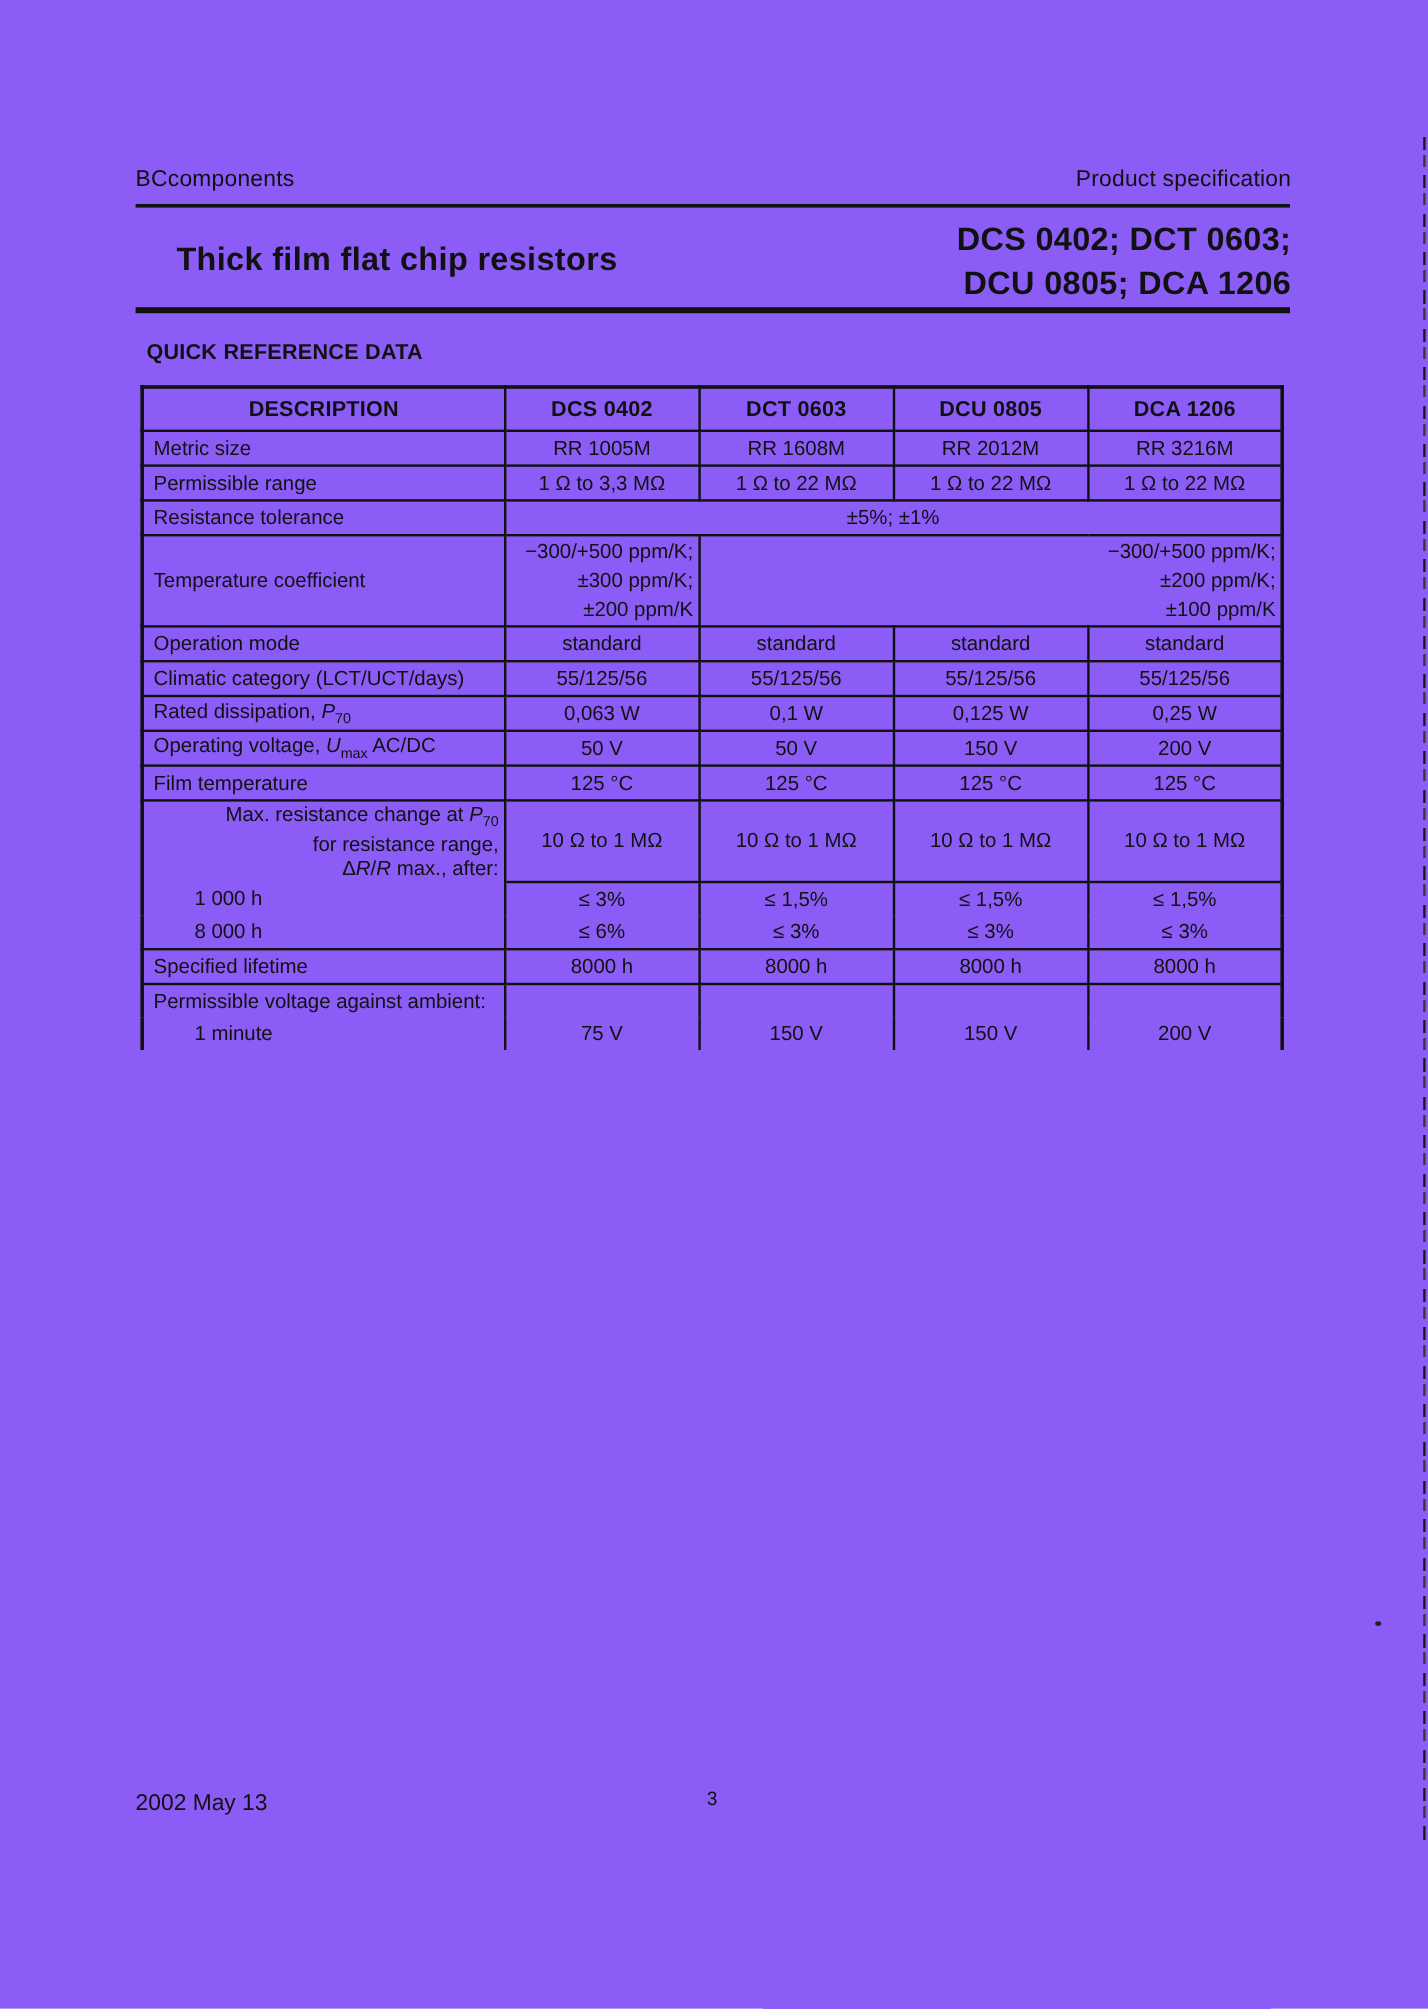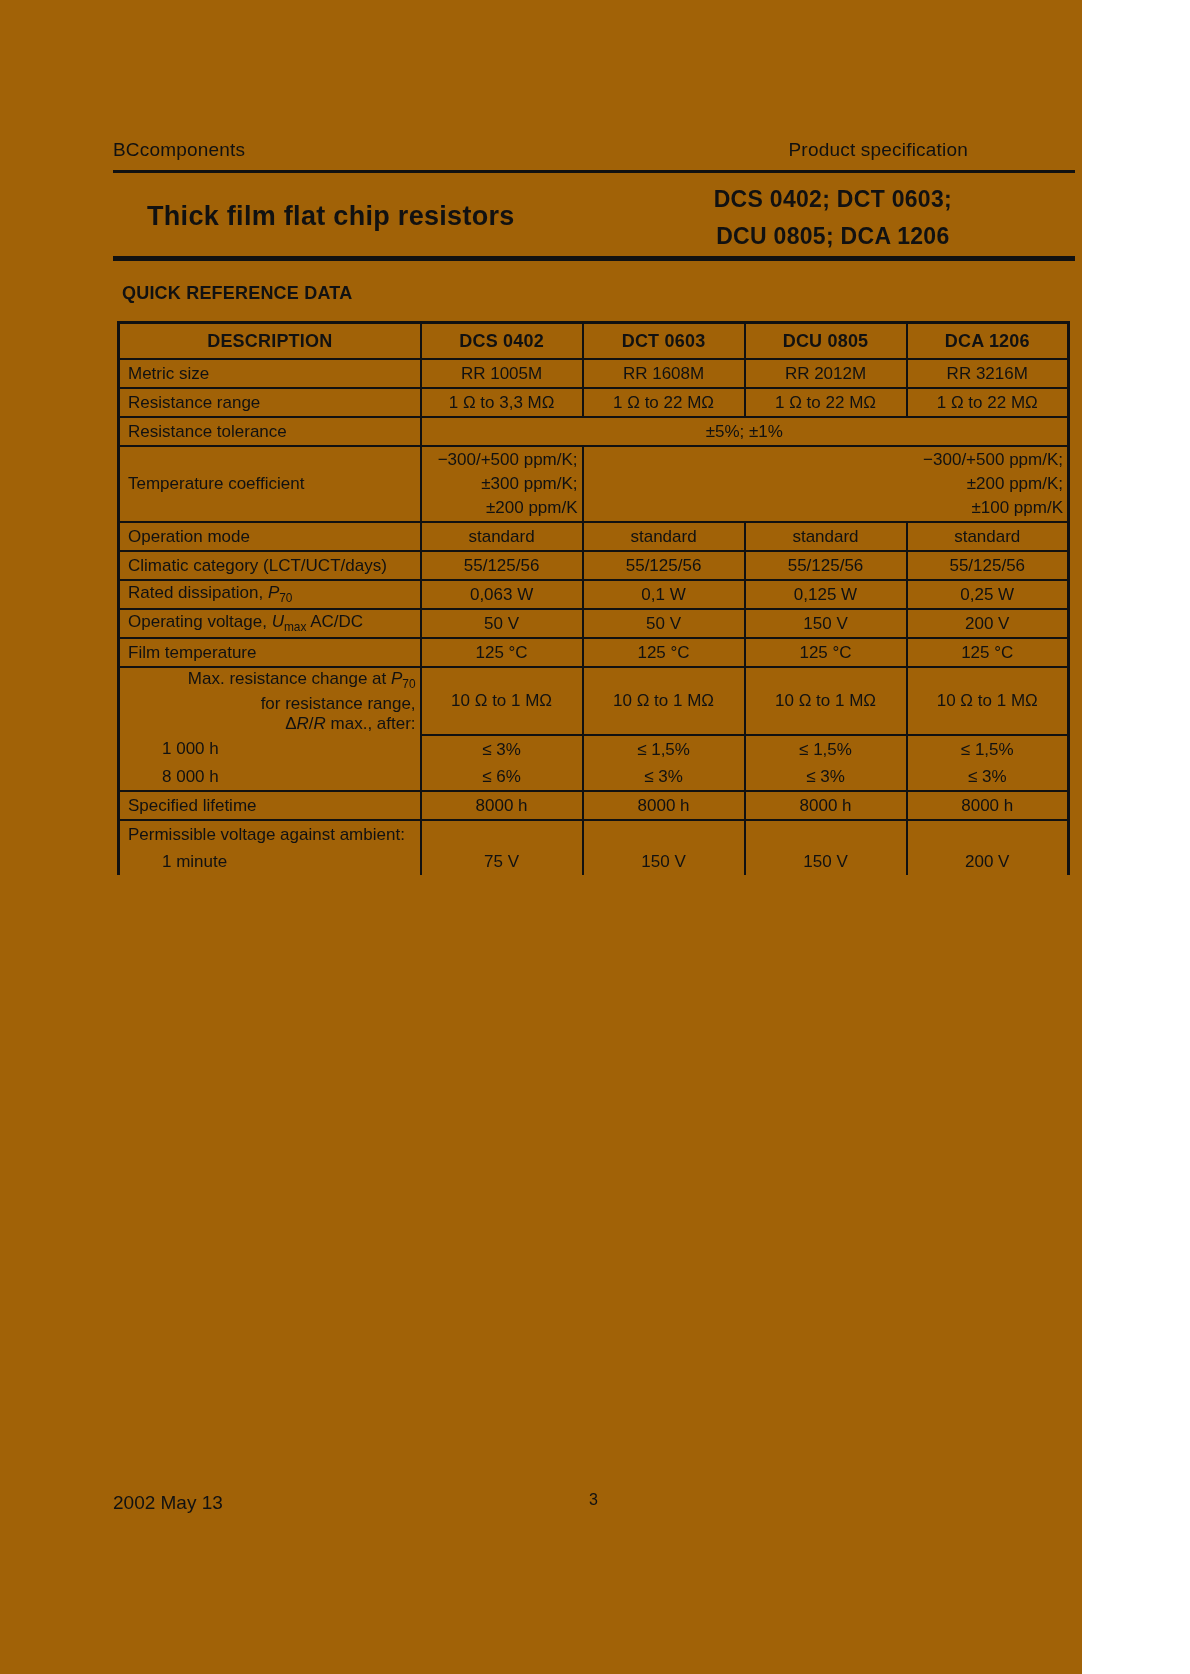--- a/index.html
+++ b/index.html
@@ -1,28 +1,28 @@
 <!DOCTYPE html>
 <html><head>
 <meta charset="utf-8">
 <style>
   html,body{margin:0;padding:0;background:#ffffff;}
   .page{
-    position:relative;width:1082px;height:1674px;background:#a16207;
+    position:relative;width:1190px;height:1674px;background:#8b5cf6;
     font-family:"Liberation Sans","DejaVu Sans",sans-serif;color:#111;
     overflow:hidden;
   }
   .hdr{position:absolute;top:139px;font-size:19px;letter-spacing:.2px;}
   #hdr-left{left:113px;}
   #hdr-right{right:114px;text-align:right;}
   .rule{position:absolute;left:113px;width:962px;background:#111;}
   #rule1{top:170px;height:3px;}
   #rule2{top:256px;height:5px;}
   #title-left{position:absolute;left:147px;top:201px;font-size:27px;font-weight:bold;letter-spacing:.3px;}
-  #title-right{position:absolute;right:130px;top:181px;text-align:center;font-size:23px;font-weight:bold;line-height:37px;letter-spacing:.3px;}
+  #title-right{position:absolute;right:114px;top:181px;text-align:right;font-size:27px;font-weight:bold;line-height:37px;letter-spacing:.3px;}
   #section-heading{position:absolute;left:122px;top:283px;font-size:18px;font-weight:bold;letter-spacing:.2px;}
 
   table#qr-table{
     position:absolute;left:117px;top:321px;width:953px;
     border-collapse:collapse;table-layout:fixed;font-size:17px;
     border:3px solid #111;
   }
   col.c0{width:31.8%;} col.cv{width:17.05%;}
   #qr-table th,#qr-table td{border:2px solid #111;}
   #qr-table th{font-size:18px;font-weight:bold;height:32px;text-align:center;letter-spacing:.2px;}
@@ -91,21 +91,21 @@
           <th class="val">DCA 1206</th>
         </tr>
         <tr data-row="metric-size">
           <td class="desc">Metric size</td>
           <td class="val">RR 1005M</td>
           <td class="val">RR 1608M</td>
           <td class="val">RR 2012M</td>
           <td class="val">RR 3216M</td>
         </tr>
         <tr data-row="resistance-range">
-          <td class="desc">Resistance range</td>
+          <td class="desc">Permissible range</td>
           <td class="val">1 Ω to 3,3 MΩ</td>
           <td class="val">1 Ω to 22 MΩ</td>
           <td class="val">1 Ω to 22 MΩ</td>
           <td class="val">1 Ω to 22 MΩ</td>
         </tr>
         <tr data-row="resistance-tolerance">
           <td class="desc">Resistance tolerance</td>
           <td colspan="4" class="val">±5%; ±1%</td>
         </tr>
         <tr data-row="temperature-coefficient">

